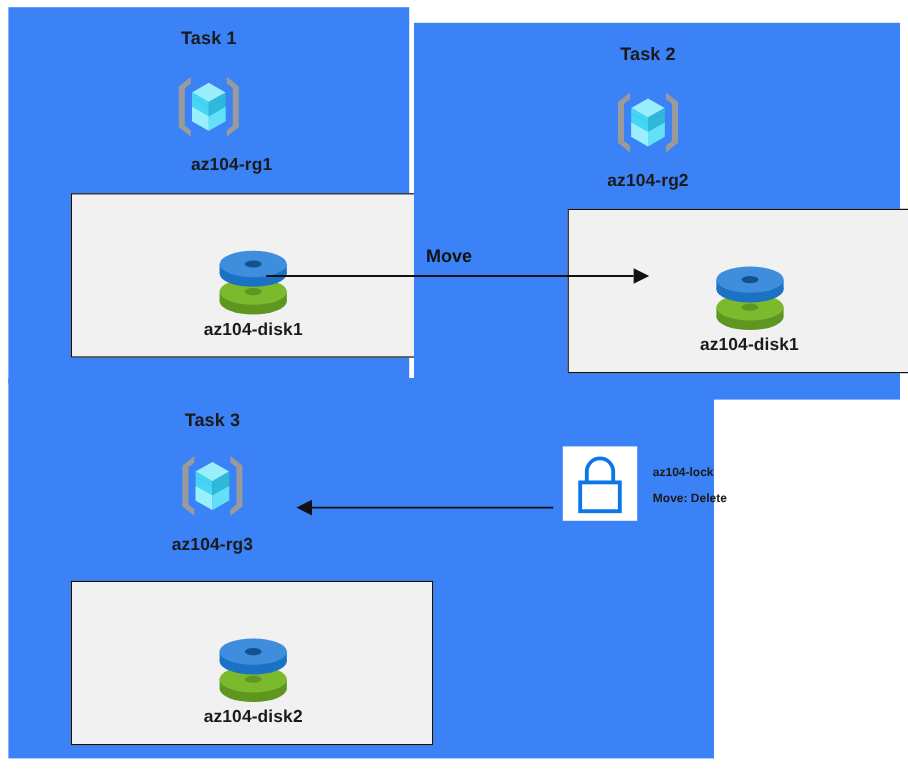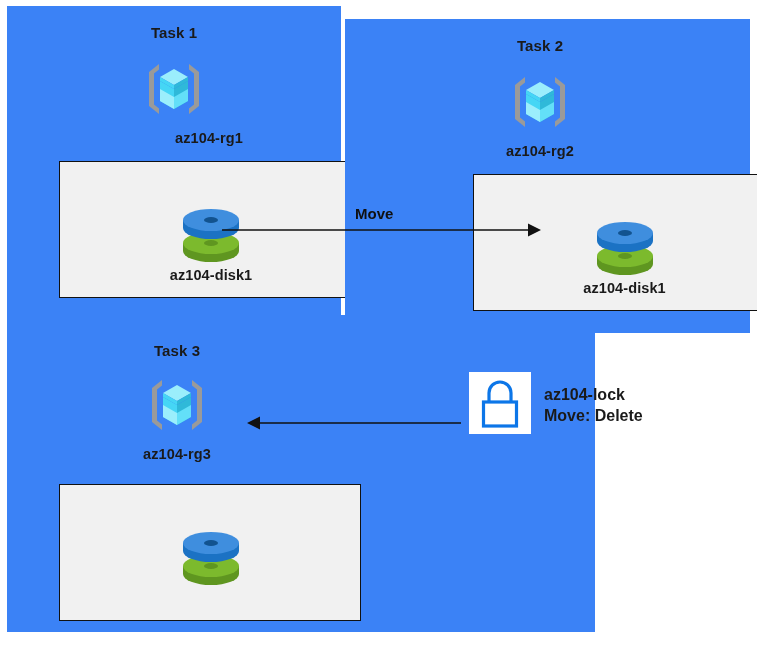--- a/index.html
+++ b/index.html
@@ -82,21 +82,21 @@
     position: absolute;
     font-size: 15px;
     font-weight: bold;
     color: #101010;
     white-space: nowrap;
     text-align: center;
   }
 
   .lock-text {
     position: absolute;
-    font-size: 16px;
+    font-size: 10px;
     font-weight: bold;
     color: #1a1a1a;
     line-height: 21px;
     white-space: nowrap;
   }
 </style>
 </head>
 <body>
 
 <div class="canvas">
@@ -120,21 +120,21 @@
         <path d="M45 19 L45 23 L31 31 L31 27 Z" fill="#2fb9d9"></path>
 
         <path d="M45 23 L45 43 L31 51 L31 31 Z" fill="#2fb9d9"></path>
 
         <path d="M17 31 L31 39 L31 51 L17 43 Z" fill="#9beefc"></path>
 
         <path d="M45 31 L45 43 L31 51 L31 39 Z" fill="#63dff8"></path>
       </svg>
     </div>
 
-    <div class="res-label" style="left:16px;top:124px;width:372px;text-align:center;">az104-rg1</div>
+    <div class="res-label" style="left:0;top:124px;width:372px;text-align:center;">az104-rg1</div>
 
     <div class="rg-box" style="left:13px;top:155px;width:302px;height:137px;">
       <div class="disk-icon" style="left:118px;top:44px;">
         <svg viewBox="0 0 66 60" xmlns="http://www.w3.org/2000/svg">
 
           <ellipse cx="33" cy="45" rx="28" ry="11" fill="#5f9620"></ellipse>
           <rect x="5" y="37" width="56" height="8" fill="#5f9620"></rect>
           <ellipse cx="33" cy="37" rx="28" ry="11" fill="#7cba2d"></ellipse>
           <ellipse cx="33" cy="37" rx="7" ry="3" fill="#5f9620"></ellipse>
 
@@ -209,20 +209,21 @@
           <ellipse cx="33" cy="45" rx="28" ry="11" fill="#5f9620"></ellipse>
           <rect x="5" y="37" width="56" height="8" fill="#5f9620"></rect>
           <ellipse cx="33" cy="37" rx="28" ry="11" fill="#7cba2d"></ellipse>
           <ellipse cx="33" cy="37" rx="7" ry="3" fill="#5f9620"></ellipse>
           <ellipse cx="33" cy="22" rx="28" ry="11" fill="#1b72c4"></ellipse>
           <rect x="5" y="14" width="56" height="8" fill="#1b72c4"></rect>
           <ellipse cx="33" cy="14" rx="28" ry="11" fill="#3f8ede"></ellipse>
           <ellipse cx="33" cy="14" rx="7" ry="3" fill="#12538f"></ellipse>
         </svg>
       </div>
+      <div class="res-label" style="left:0;top:105px;width:302px;">az104-disk2</div>
     </div>
 
     <div class="lock-icon" style="left:462px;top:57px;">
       <svg viewBox="0 0 62 62" xmlns="http://www.w3.org/2000/svg">
         <path d="M20 30 L20 21 A11 11 0 0 1 42 21 L42 30" fill="none" stroke="#0c76e8" stroke-width="3.2"></path>
         <rect x="14.5" y="30" width="33" height="24" fill="none" stroke="#0c76e8" stroke-width="3.2"></rect>
       </svg>
     </div>
     <div class="lock-text" style="left:537px;top:69px;">
       <div>az104-lock</div>

